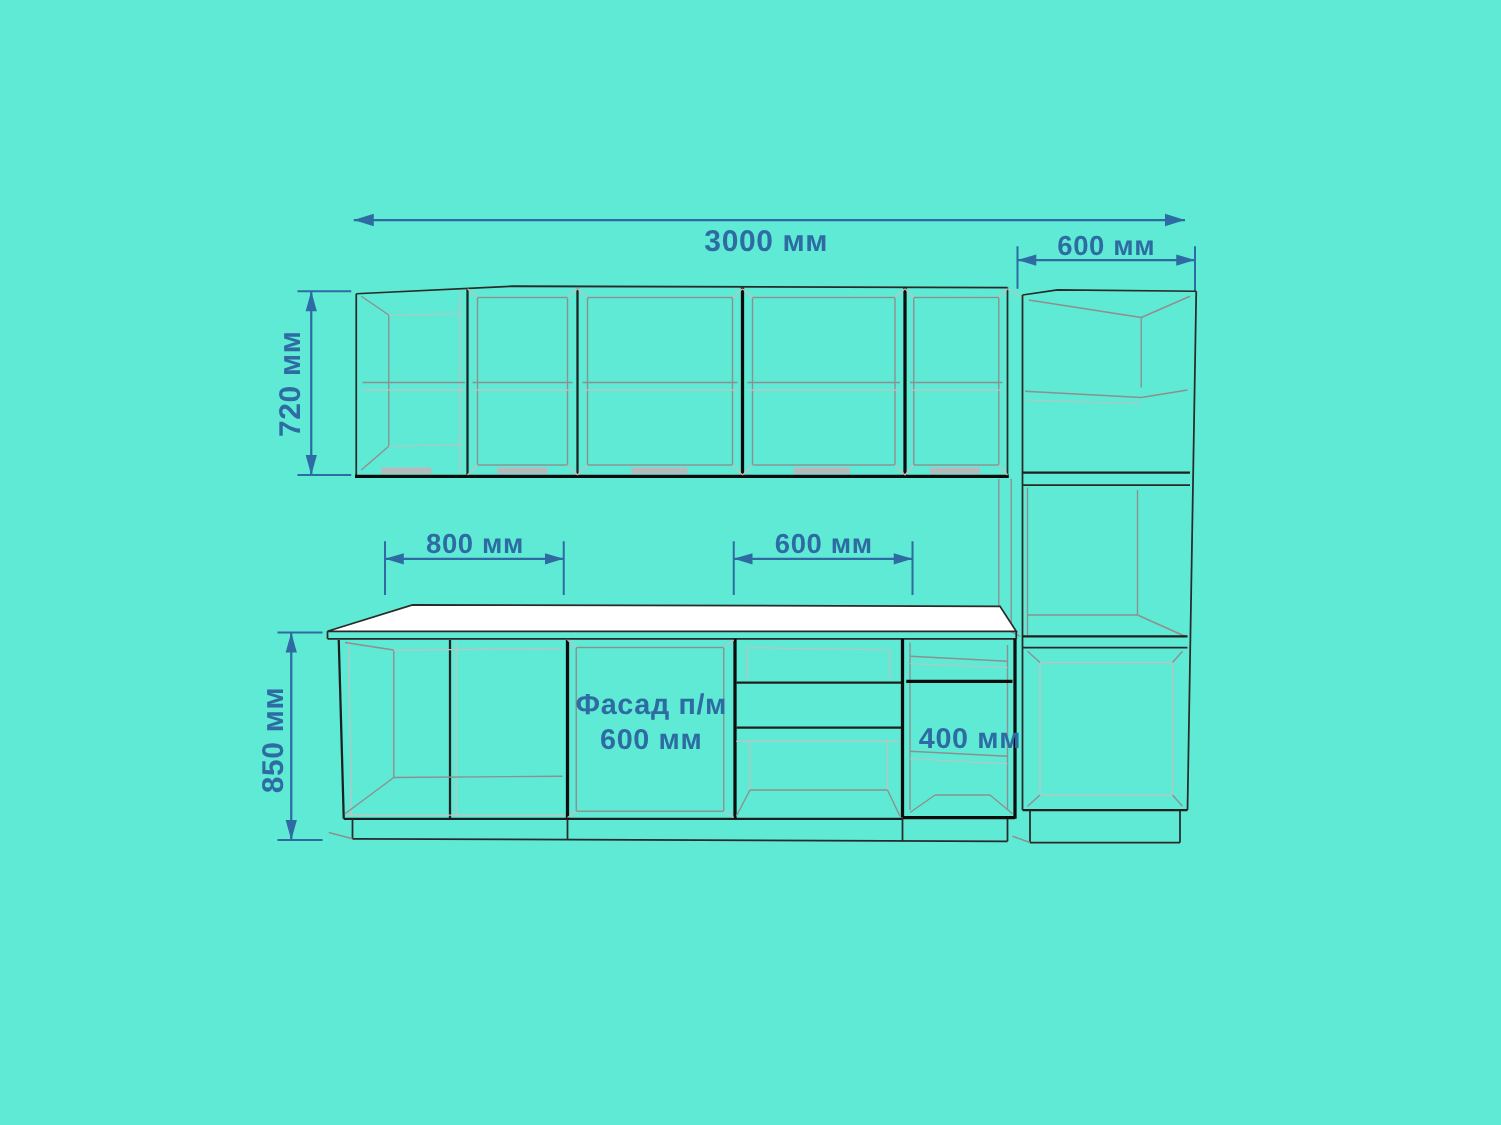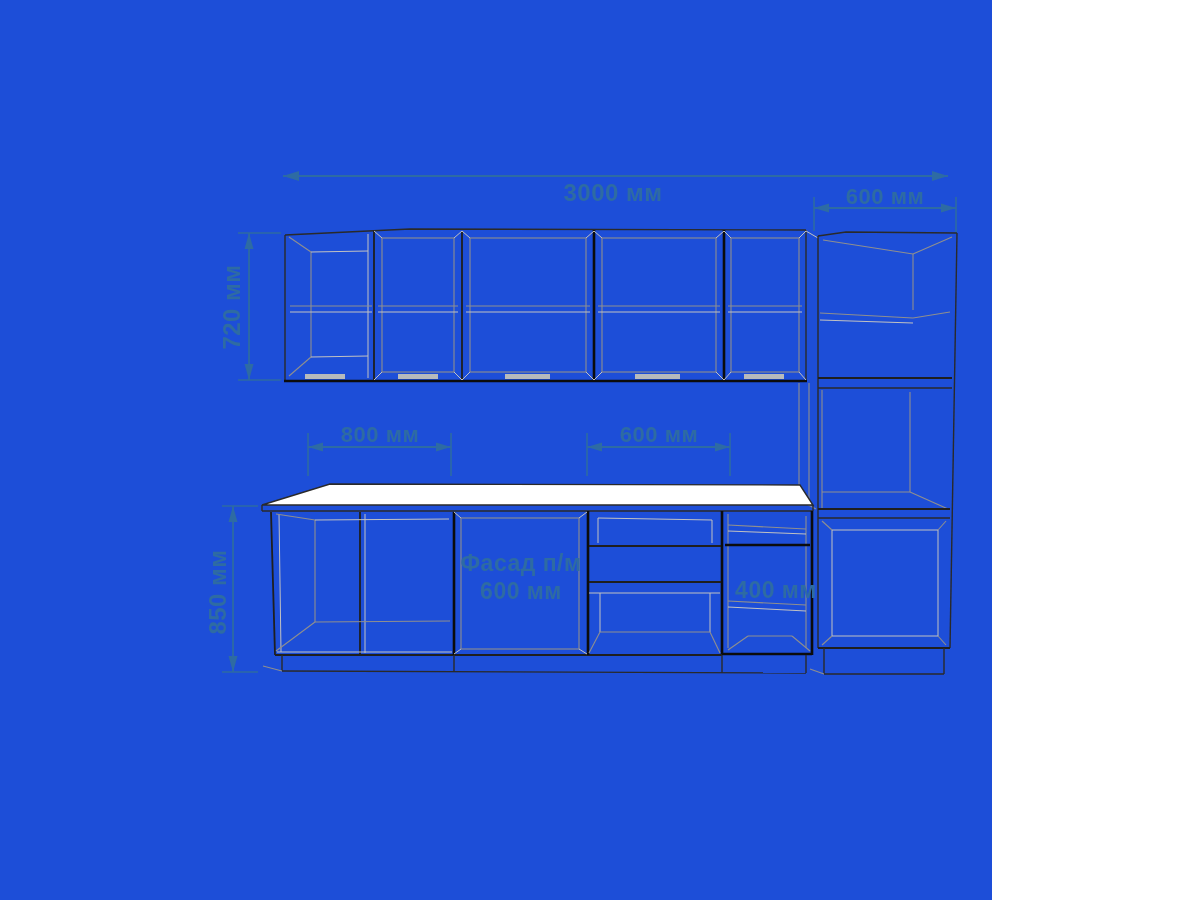--- a/index.html
+++ b/index.html
@@ -6,23 +6,23 @@
     margin: 0;
     padding: 0;
     background: #ffffff;
     width: 1201px;
     height: 900px;
     overflow: hidden;
     font-family: "Liberation Sans", sans-serif;
   }
   #canvas {
     position: relative;
-    width: 992px;
+    width: 1201px;
     height: 900px;
-    background: #1d4ed8;
+    background: #5eead4;
   }
   svg { display: block; }
 
   .dimline { stroke: #2e6ba3; stroke-width: 1.8; fill: none; }
   .dimext  { stroke: #2e6ba3; stroke-width: 1.6; fill: none; }
   .arrow   { fill: #2e6ba3; stroke: none; }
 
   .dimtext {
     fill: #2e6ba3;
     font-family: "Liberation Sans", sans-serif;

